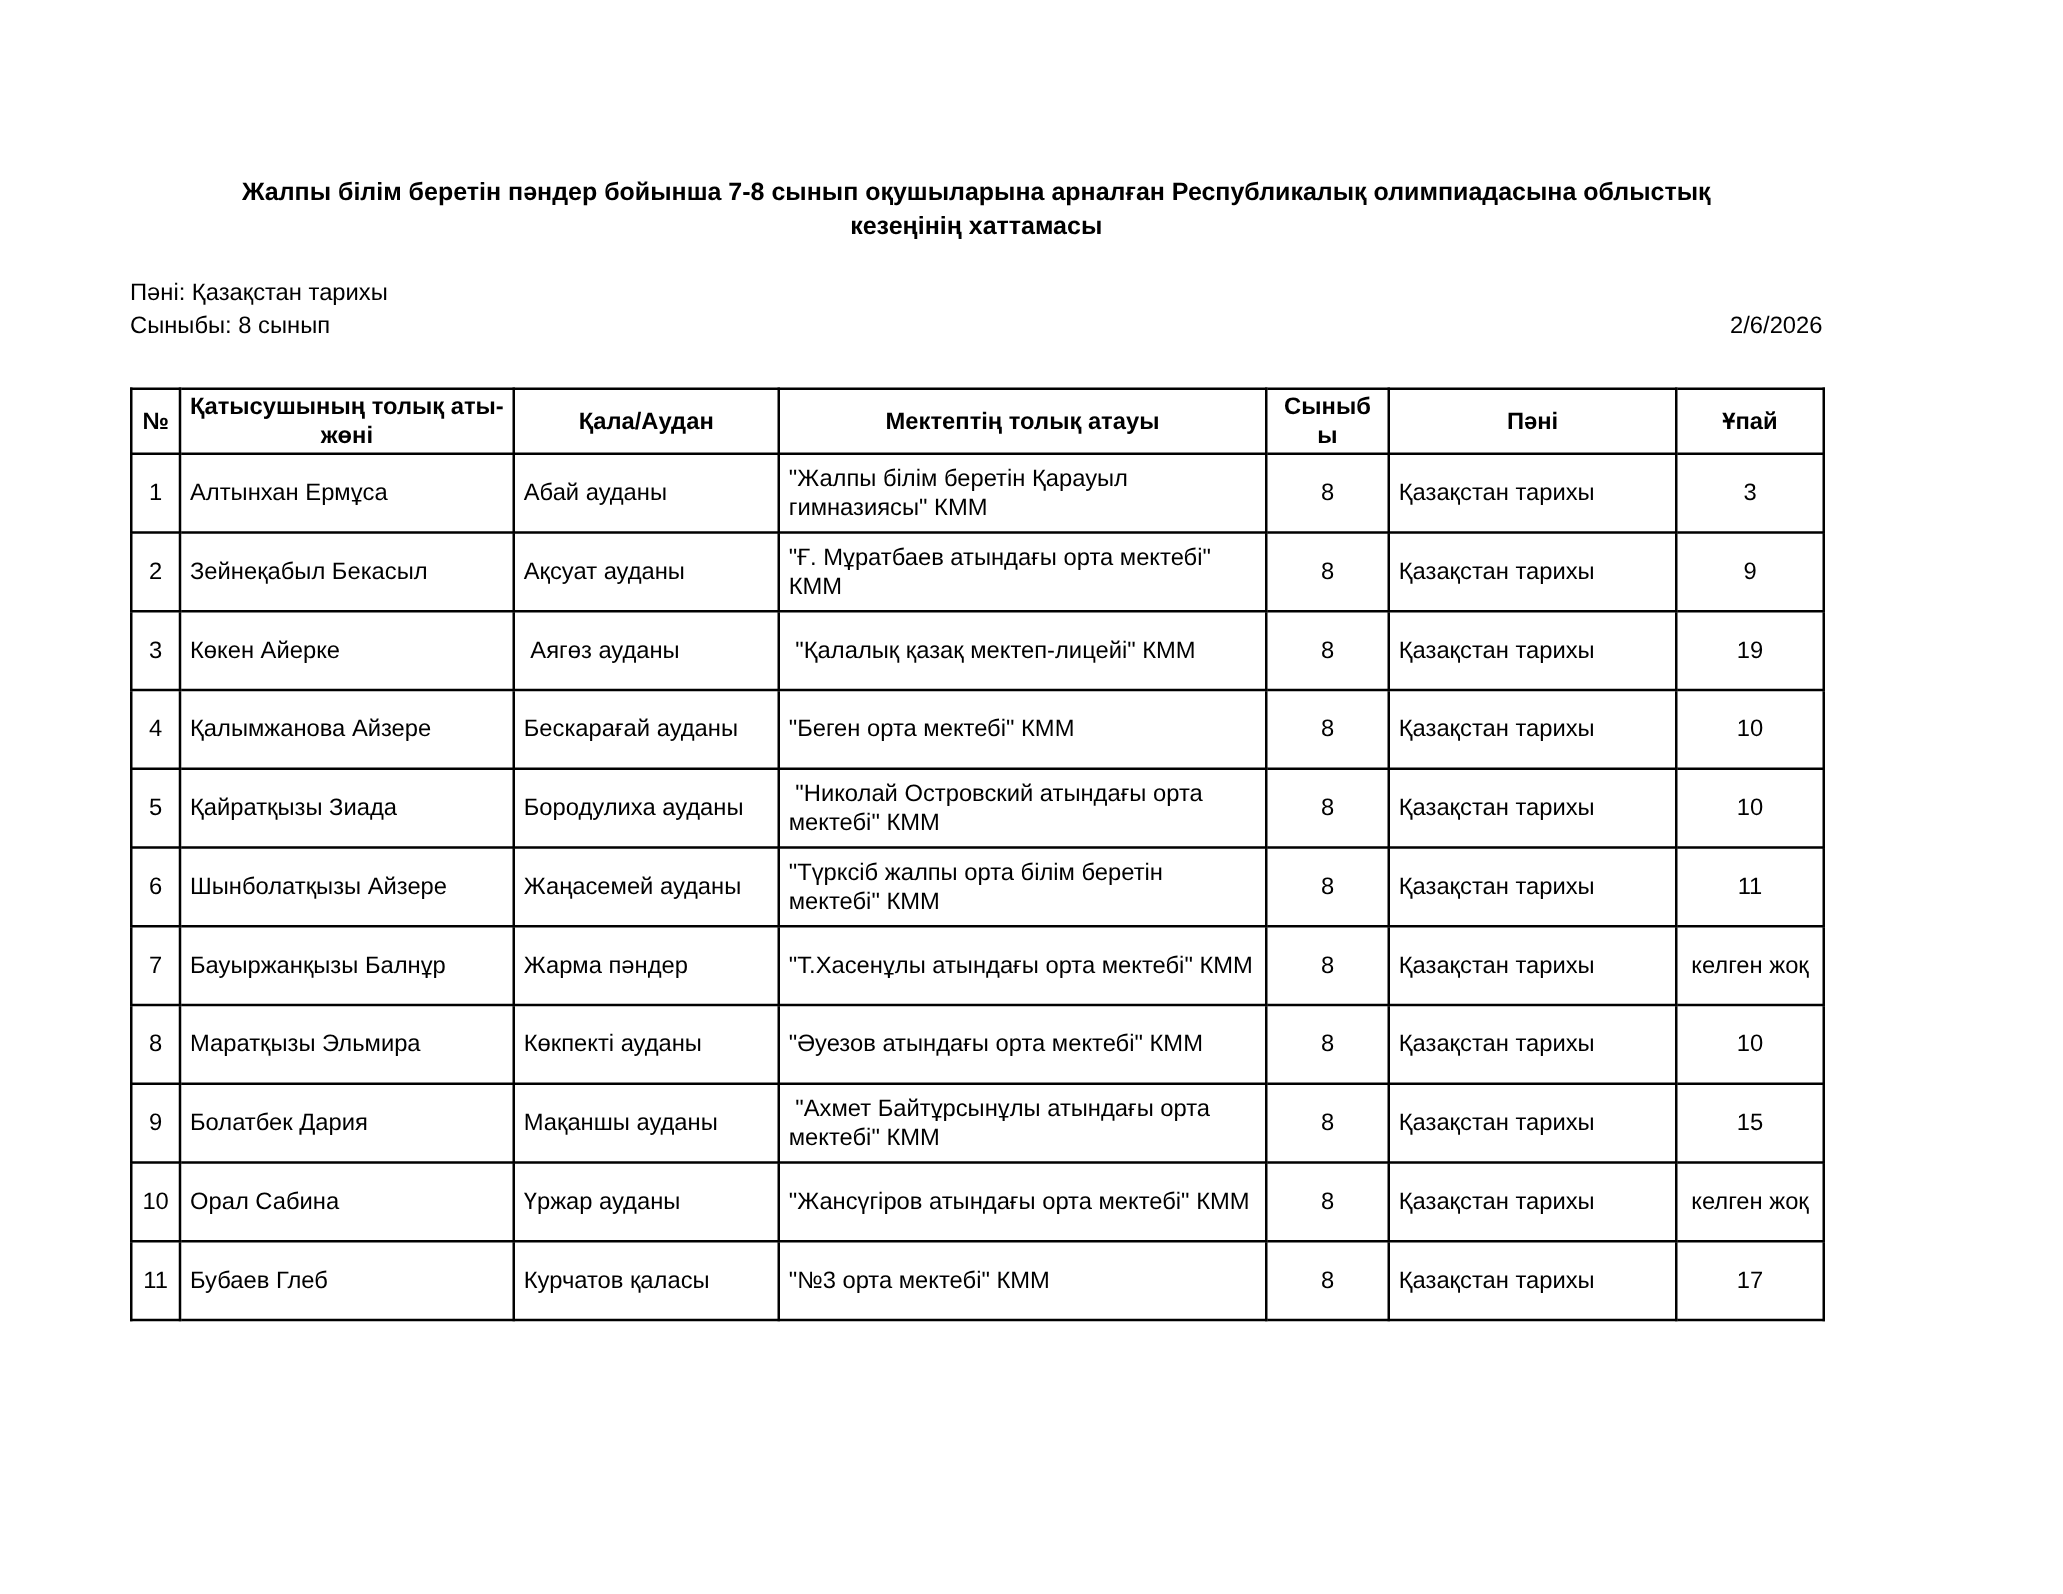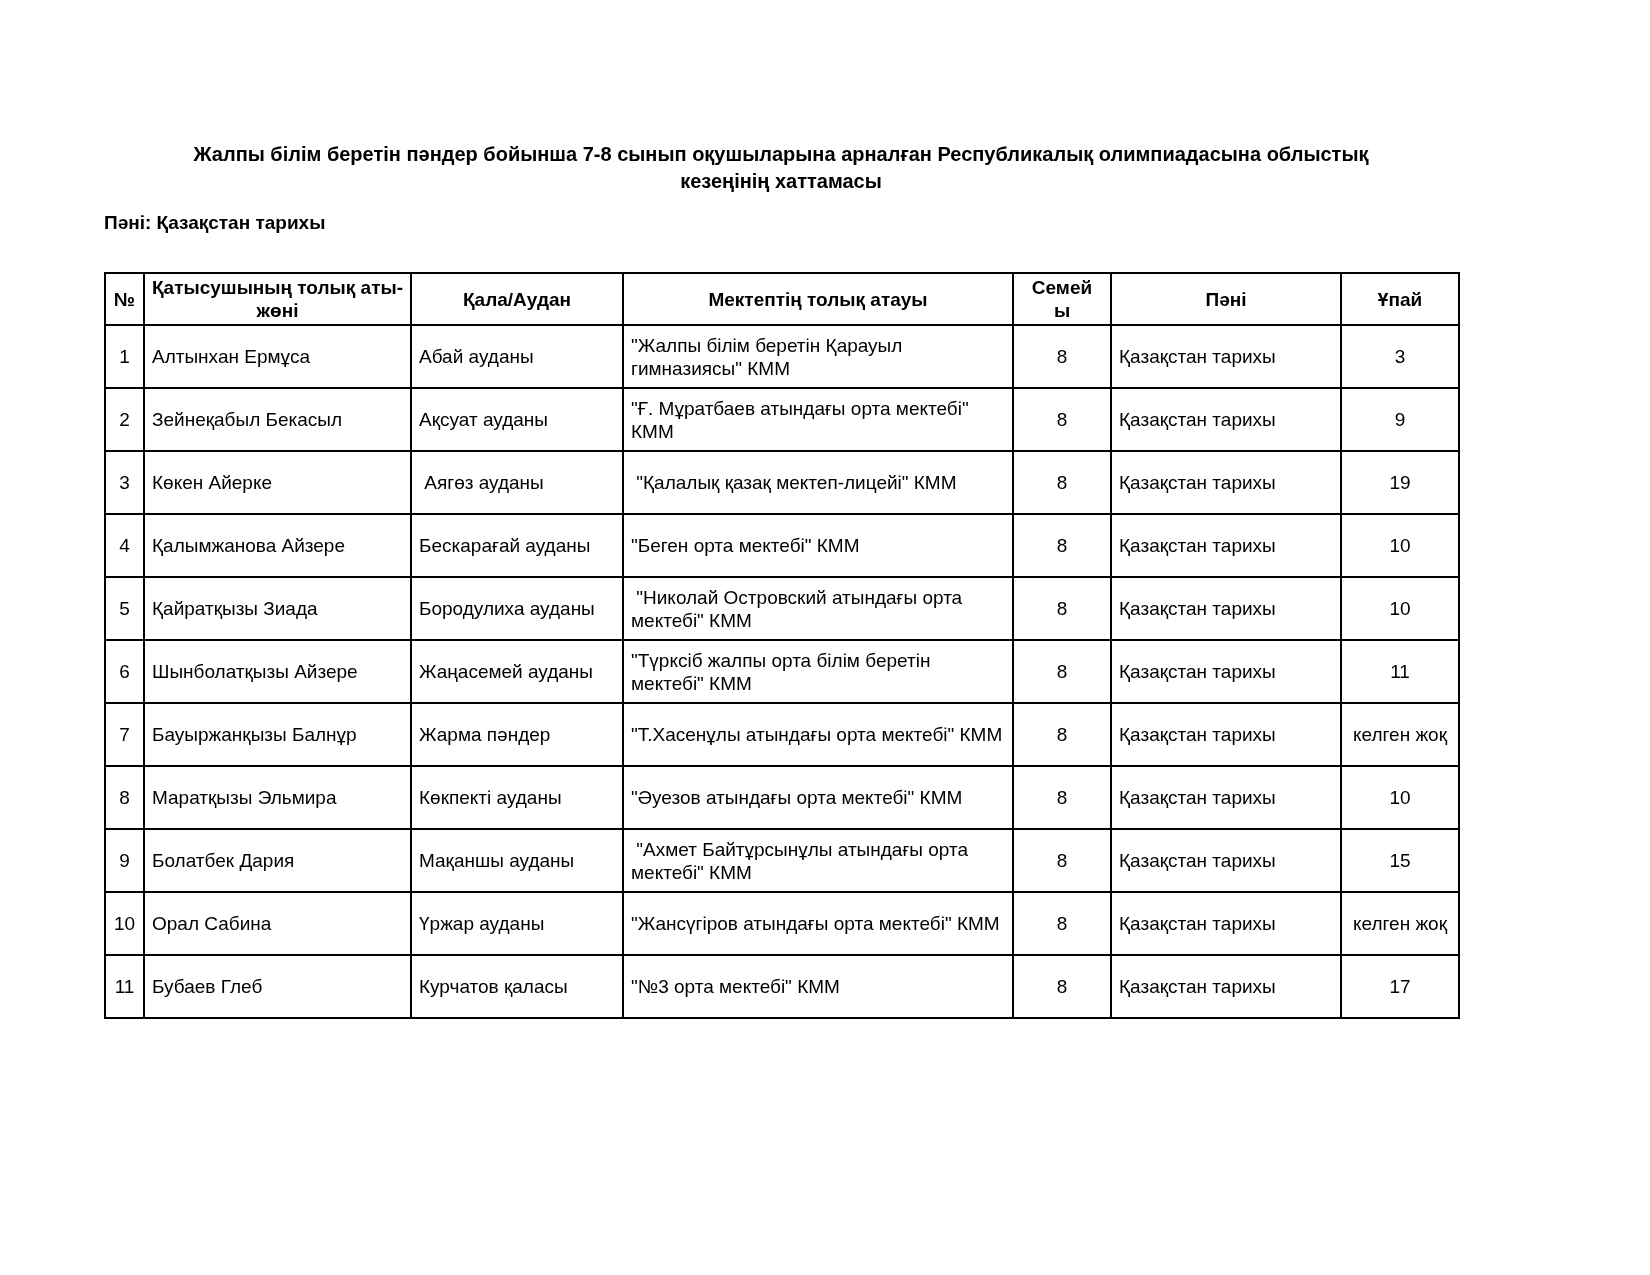--- a/index.html
+++ b/index.html
@@ -21,22 +21,22 @@
     padding-top: 141px;
   }
   .doc-title {
     text-align: center;
     font-weight: bold;
     font-size: 20px;
     line-height: 27px;
     white-space: pre-line;
   }
   .meta {
-    margin-top: 15px;
-    font-weight: bold;
+    margin-top: 27px;
+    font-weight: normal;
     font-size: 19px;
     line-height: 26px;
   }
   .meta-row {
     display: flex;
     justify-content: space-between;
     align-items: baseline;
   }
   table.results {
     margin-top: 36px;
@@ -76,39 +76,43 @@
 </head>
 <body>
 
 <div class="page">
 
   <div class="doc-title">Жалпы білім беретін пәндер бойынша 7-8 сынып оқушыларына арналған Республикалық олимпиадасына облыстық
 кезеңінің хаттамасы</div>
 
   <div class="meta">
     <div>Пәні: Қазақстан тарихы</div>
+    <div class="meta-row">
+      <div>Сыныбы: 8 сынып</div>
+      <div>2/6/2026</div>
+    </div>
   </div>
 
   <table class="results">
     <colgroup>
       <col style="width:39px">
       <col style="width:267px">
       <col style="width:212px">
       <col style="width:390px">
       <col style="width:98px">
       <col style="width:230px">
       <col style="width:118px">
     </colgroup>
     <thead>
       <tr id="header-row">
           <th class="a-center c-num">№</th>
           <th class="h-left c-name">Қатысушының толық аты-жөні</th>
           <th class="a-center c-city">Қала/Аудан</th>
           <th class="a-center c-school">Мектептің толық атауы</th>
-          <th class="a-center c-grade">Семей
+          <th class="a-center c-grade">Сыныб
 ы</th>
           <th class="a-center c-subject">Пәні</th>
           <th class="a-center c-score">Ұпай</th>
         </tr>
     </thead>
     <tbody id="table-body">
         <tr>
           <td class="a-center c-num">1</td>
           <td class="a-left c-name">Алтынхан Ермұса</td>
           <td class="a-left c-city">Абай ауданы</td>

